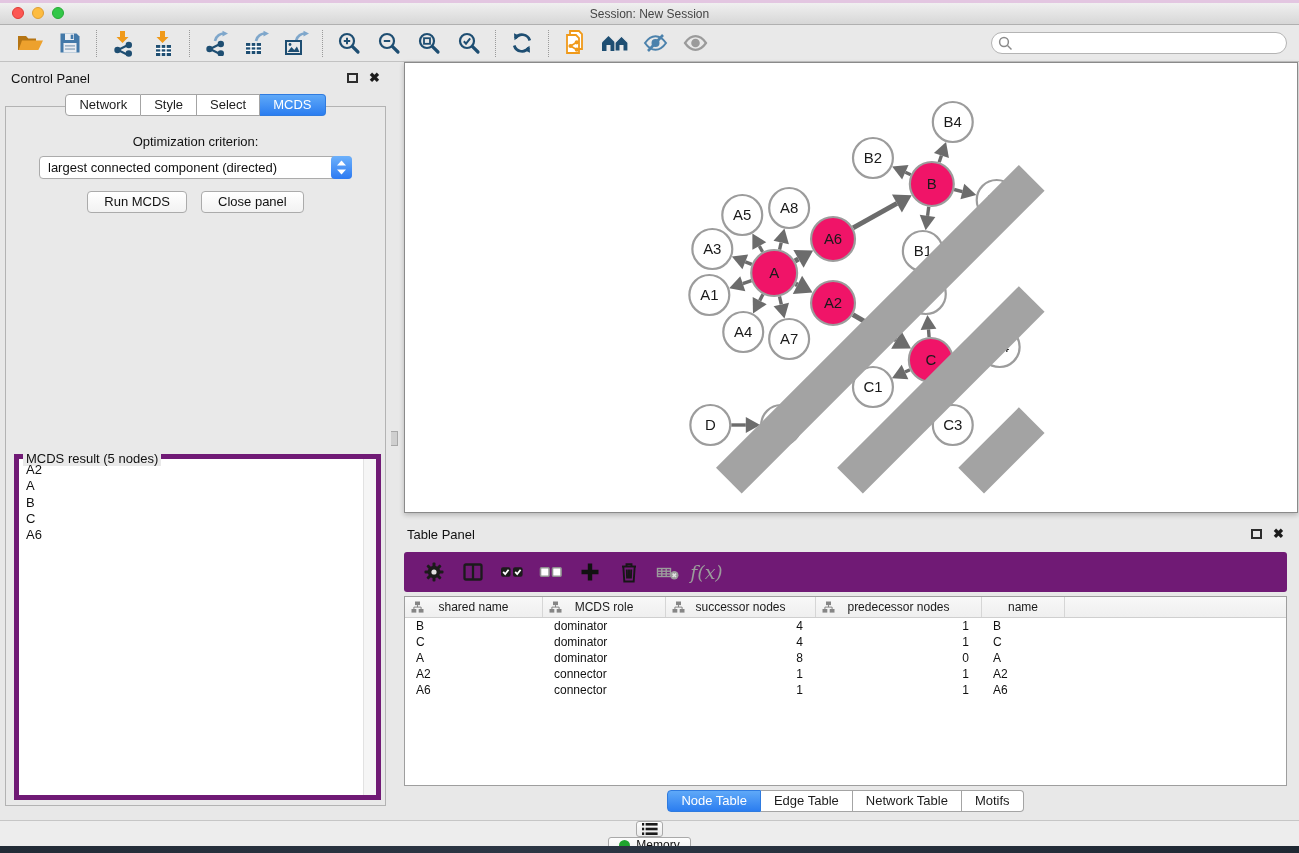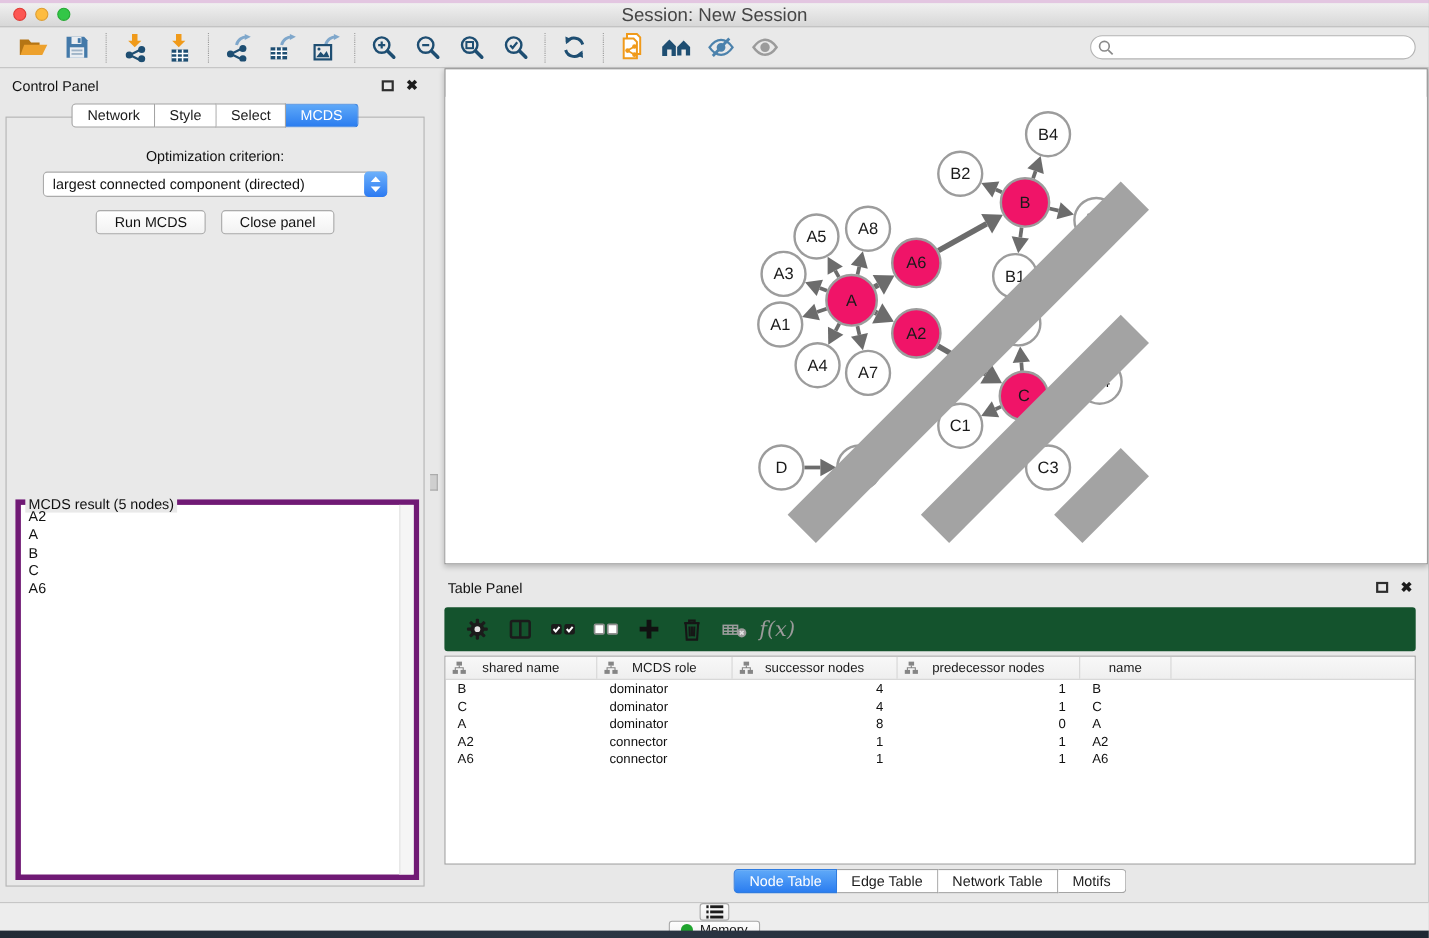--- a/index.html
+++ b/index.html
@@ -6,21 +6,21 @@
   html,body { background:#555; }
   body { font-family:"Liberation Sans", sans-serif; }
   .app { position:relative; width:1299px; height:853px; background:#e8e8e8; overflow:hidden;
          font-family:"Liberation Sans", sans-serif; }
 
   
   .mac-strip { position:absolute; top:0; left:0; right:0; height:3px; background:#e3c6e1; }
   .titlebar { position:absolute; top:3px; left:0; right:0; height:22px;
               background:linear-gradient(#f0f0f0,#d7d7d7); border-bottom:1px solid #b0b0b0;
               display:flex; align-items:center; justify-content:center; }
-  .titlebar .title { font-size:17px; color:#454545; }
+  .titlebar .title { font-size:12px; color:#454545; }
   .lights { position:absolute; left:12px; top:4px; display:flex; gap:8px; }
   .light { width:12px; height:12px; border-radius:50%; }
   .light.red    { background:#fc5753; border:1px solid #df3b36; }
   .light.yellow { background:#fdbc40; border:1px solid #de9f34; }
   .light.green  { background:#33c748; border:1px solid #27aa35; }
 
   
   .toolbar { position:absolute; top:25px; left:0; right:0; height:37px; background:#e9e9e9;
              border-bottom:1px solid #c2c2c2; display:flex; align-items:center; padding:0 10px; }
   .tb-btn { height:32px; min-width:40px; display:flex; align-items:center; justify-content:center; cursor:default; }
@@ -78,21 +78,21 @@
                  position:relative; display:flex; align-items:center; justify-content:center;
                  font-size:13px; color:#222; }
   .nw-lights { position:absolute; left:12px; top:6px; display:flex; gap:8px; }
   .nw-canvas { position:absolute; top:25px; left:0; right:0; bottom:0; background:#fff; overflow:hidden; }
   .nw-canvas svg { width:100%; height:100%; display:block; }
   .resize-grip { position:absolute; right:1px; bottom:1px; }
 
   
   .table-panel { position:absolute; left:1px; right:0; top:457px; bottom:0; }
   .tp-header { height:30px; display:flex; align-items:center; padding:0 15px; font-size:13px; color:#111; }
-  .tp-toolbar { margin:3px 12px 0; height:40px; background:#14532d; border-radius:3px;
+  .tp-toolbar { margin:3px 12px 0; height:40px; background:#701a75; border-radius:3px;
                 display:flex; align-items:center; padding:0 10px; }
   .tp-btn { width:39px; display:flex; align-items:center; justify-content:center; cursor:default; }
   .fx-label { font-size:19px; color:#9b9b9b; font-family:"DejaVu Serif", serif; font-style:italic; }
   .tp-table { margin:4px 12px 0; height:190px; border:1px solid #9e9e9e; background:#fff;
               font-size:12px; overflow:hidden; }
   .tp-grid { display:grid; grid-template-columns:138px 123px 150px 166px 83px 1fr; }
   .tp-thead { height:21px; background:linear-gradient(#f8f8f8,#efefef); border-bottom:1px solid #cfcfcf; }
   .th { position:relative; display:flex; align-items:center; justify-content:center;
         border-right:1px solid #d6d6d6; color:#1a1a1a; font-size:12px; }
   .th svg { position:absolute; left:6px; top:4px; }

